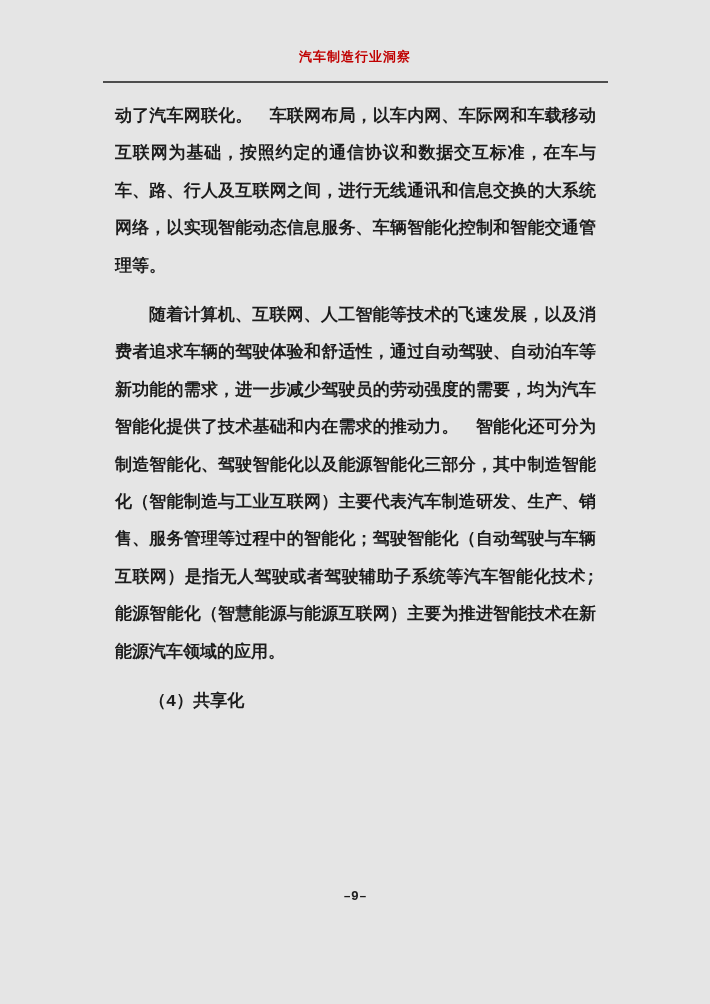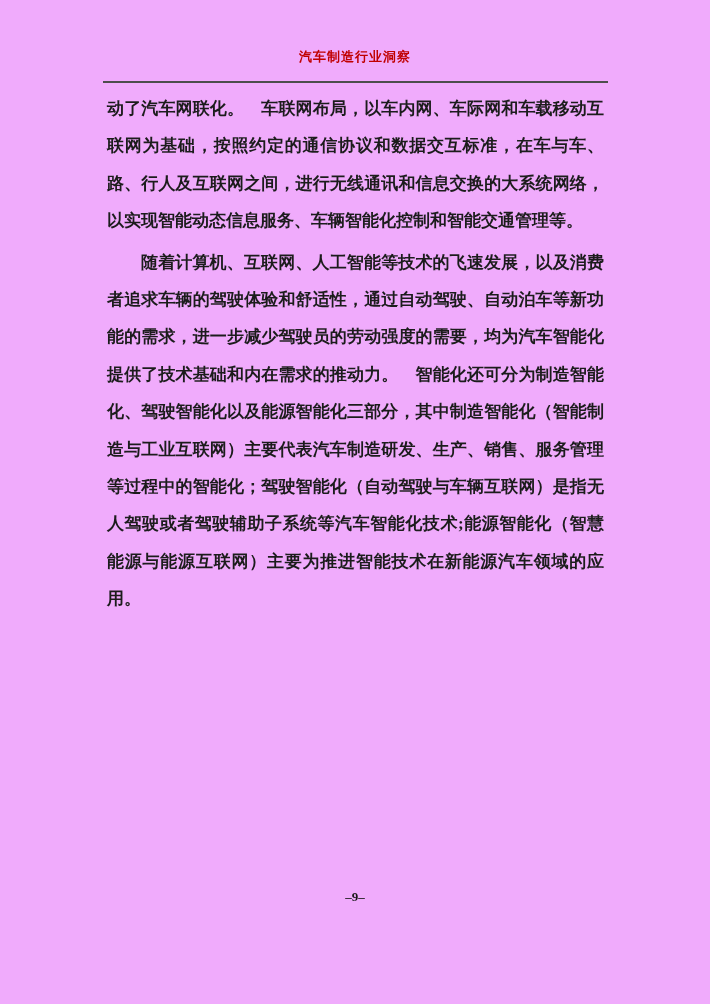--- a/index.html
+++ b/index.html
@@ -4,22 +4,22 @@
 <style>
   html, body {
     margin: 0;
     padding: 0;
     background: #ffffff;
   }
   .page {
     position: relative;
     width: 710px;
     height: 1004px;
-    background: #f0abfc;
-    font-family: Liberation Serif, serif;
+    background: #e5e5e5;
+    font-family: Liberation Mono, monospace;
     overflow: hidden;
   }
   .page-header {
     position: absolute;
     top: 48px;
     left: 0;
     width: 710px;
     text-align: center;
     font-size: 13px;
     font-weight: 600;
@@ -40,21 +40,21 @@
     left: 103px;
     width: 505px;
     font-size: 17px;
     line-height: 37.4px;
     font-weight: 600;
     color: #1c1c1c;
     text-align: justify;
     text-justify: inter-ideograph;
   }
   .document-body p {
-    margin: 4px;
+    margin: 12px;
     padding: 0;
   }
   .document-body p.indent {
     text-indent: 2em;
   }
   .page-footer {
     position: absolute;
     top: 889px;
     left: 0;
     width: 710px;
@@ -69,17 +69,18 @@
 
 <div class="page">
 
   <div class="page-header">汽车制造行业洞察</div>
 
   <div class="header-divider"></div>
 
   <div class="document-body">
     <p>动了汽车网联化。　车联网布局，以车内网、车际网和车载移动互联网为基础，按照约定的通信协议和数据交互标准，在车与车、路、行人及互联网之间，进行无线通讯和信息交换的大系统网络，以实现智能动态信息服务、车辆智能化控制和智能交通管理等。</p>
     <p class="indent">随着计算机、互联网、人工智能等技术的飞速发展，以及消费者追求车辆的驾驶体验和舒适性，通过自动驾驶、自动泊车等新功能的需求，进一步减少驾驶员的劳动强度的需要，均为汽车智能化提供了技术基础和内在需求的推动力。　智能化还可分为制造智能化、驾驶智能化以及能源智能化三部分，其中制造智能化（智能制造与工业互联网）主要代表汽车制造研发、生产、销售、服务管理等过程中的智能化；驾驶智能化（自动驾驶与车辆互联网）是指无人驾驶或者驾驶辅助子系统等汽车智能化技术;能源智能化（智慧能源与能源互联网）主要为推进智能技术在新能源汽车领域的应用。</p>
+    <p class="indent">（4）共享化</p>
   </div>
 
   <div class="page-footer">–9–</div>
 
 </div>
 
 </body></html>

